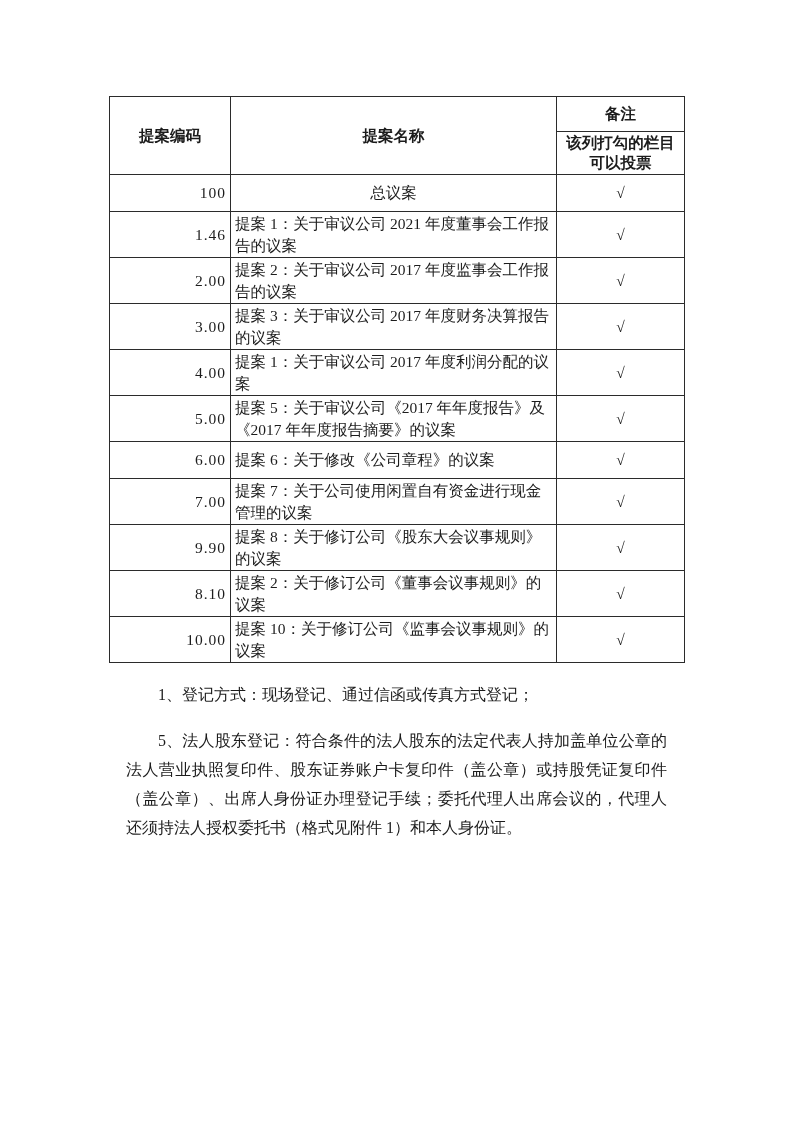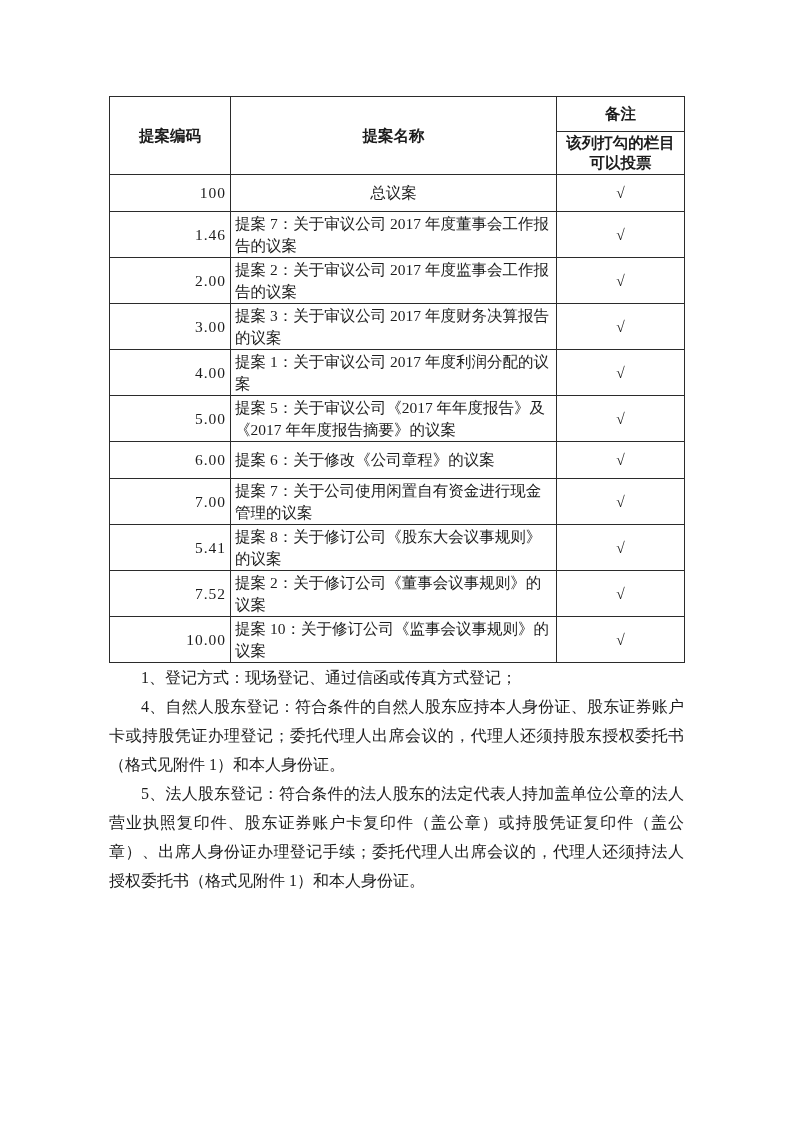--- a/index.html
+++ b/index.html
@@ -64,21 +64,21 @@
     font-size: 15px;
   }
   .sec-title {
     font-weight: bold;
     font-size: 16.5px;
     line-height: 26px;
     margin: 12px 0 4px 0;
     text-indent: 2em;
   }
   p.para {
-    margin: 0;
+    margin: 17px;
     font-size: 16px;
     line-height: 29px;
     text-align: justify;
     text-indent: 2em;
   }
 </style>
 </head>
 <body>
 
 <div class="page">
@@ -101,21 +101,21 @@
         </tr>
       </thead>
       <tbody>
         <tr class="r1">
           <td class="code">100</td>
           <td class="name center">总议案</td>
           <td class="vote">√</td>
         </tr>
         <tr class="r2">
           <td class="code">1.46</td>
-          <td class="name">提案 7：关于审议公司 2017 年度董事会工作报告的议案</td>
+          <td class="name">提案 1：关于审议公司 2021 年度董事会工作报告的议案</td>
           <td class="vote">√</td>
         </tr>
         <tr class="r2">
           <td class="code">2.00</td>
           <td class="name">提案 2：关于审议公司 2017 年度监事会工作报告的议案</td>
           <td class="vote">√</td>
         </tr>
         <tr class="r2">
           <td class="code">3.00</td>
           <td class="name">提案 3：关于审议公司 2017 年度财务决算报告的议案</td>
@@ -135,36 +135,35 @@
           <td class="code">6.00</td>
           <td class="name">提案 6：关于修改《公司章程》的议案</td>
           <td class="vote">√</td>
         </tr>
         <tr class="r2">
           <td class="code">7.00</td>
           <td class="name">提案 7：关于公司使用闲置自有资金进行现金管理的议案</td>
           <td class="vote">√</td>
         </tr>
         <tr class="r2">
-          <td class="code">5.41</td>
+          <td class="code">9.90</td>
           <td class="name">提案 8：关于修订公司《股东大会议事规则》的议案</td>
           <td class="vote">√</td>
         </tr>
         <tr class="r2">
-          <td class="code">7.52</td>
+          <td class="code">8.10</td>
           <td class="name">提案 2：关于修订公司《董事会议事规则》的议案</td>
           <td class="vote">√</td>
         </tr>
         <tr class="r2">
           <td class="code">10.00</td>
           <td class="name">提案 10：关于修订公司《监事会议事规则》的议案</td>
           <td class="vote">√</td>
         </tr>
       </tbody>
     </table>
 
 
     <p class="para">1、登记方式：现场登记、通过信函或传真方式登记；</p>
-    <p class="para">4、自然人股东登记：符合条件的自然人股东应持本人身份证、股东证券账户卡或持股凭证办理登记；委托代理人出席会议的，代理人还须持股东授权委托书（格式见附件 1）和本人身份证。</p>
     <p class="para">5、法人股东登记：符合条件的法人股东的法定代表人持加盖单位公章的法人营业执照复印件、股东证券账户卡复印件（盖公章）或持股凭证复印件（盖公章）、出席人身份证办理登记手续；委托代理人出席会议的，代理人还须持法人授权委托书（格式见附件 1）和本人身份证。</p>
 
   </div>
 </div>
 
 </body></html>

